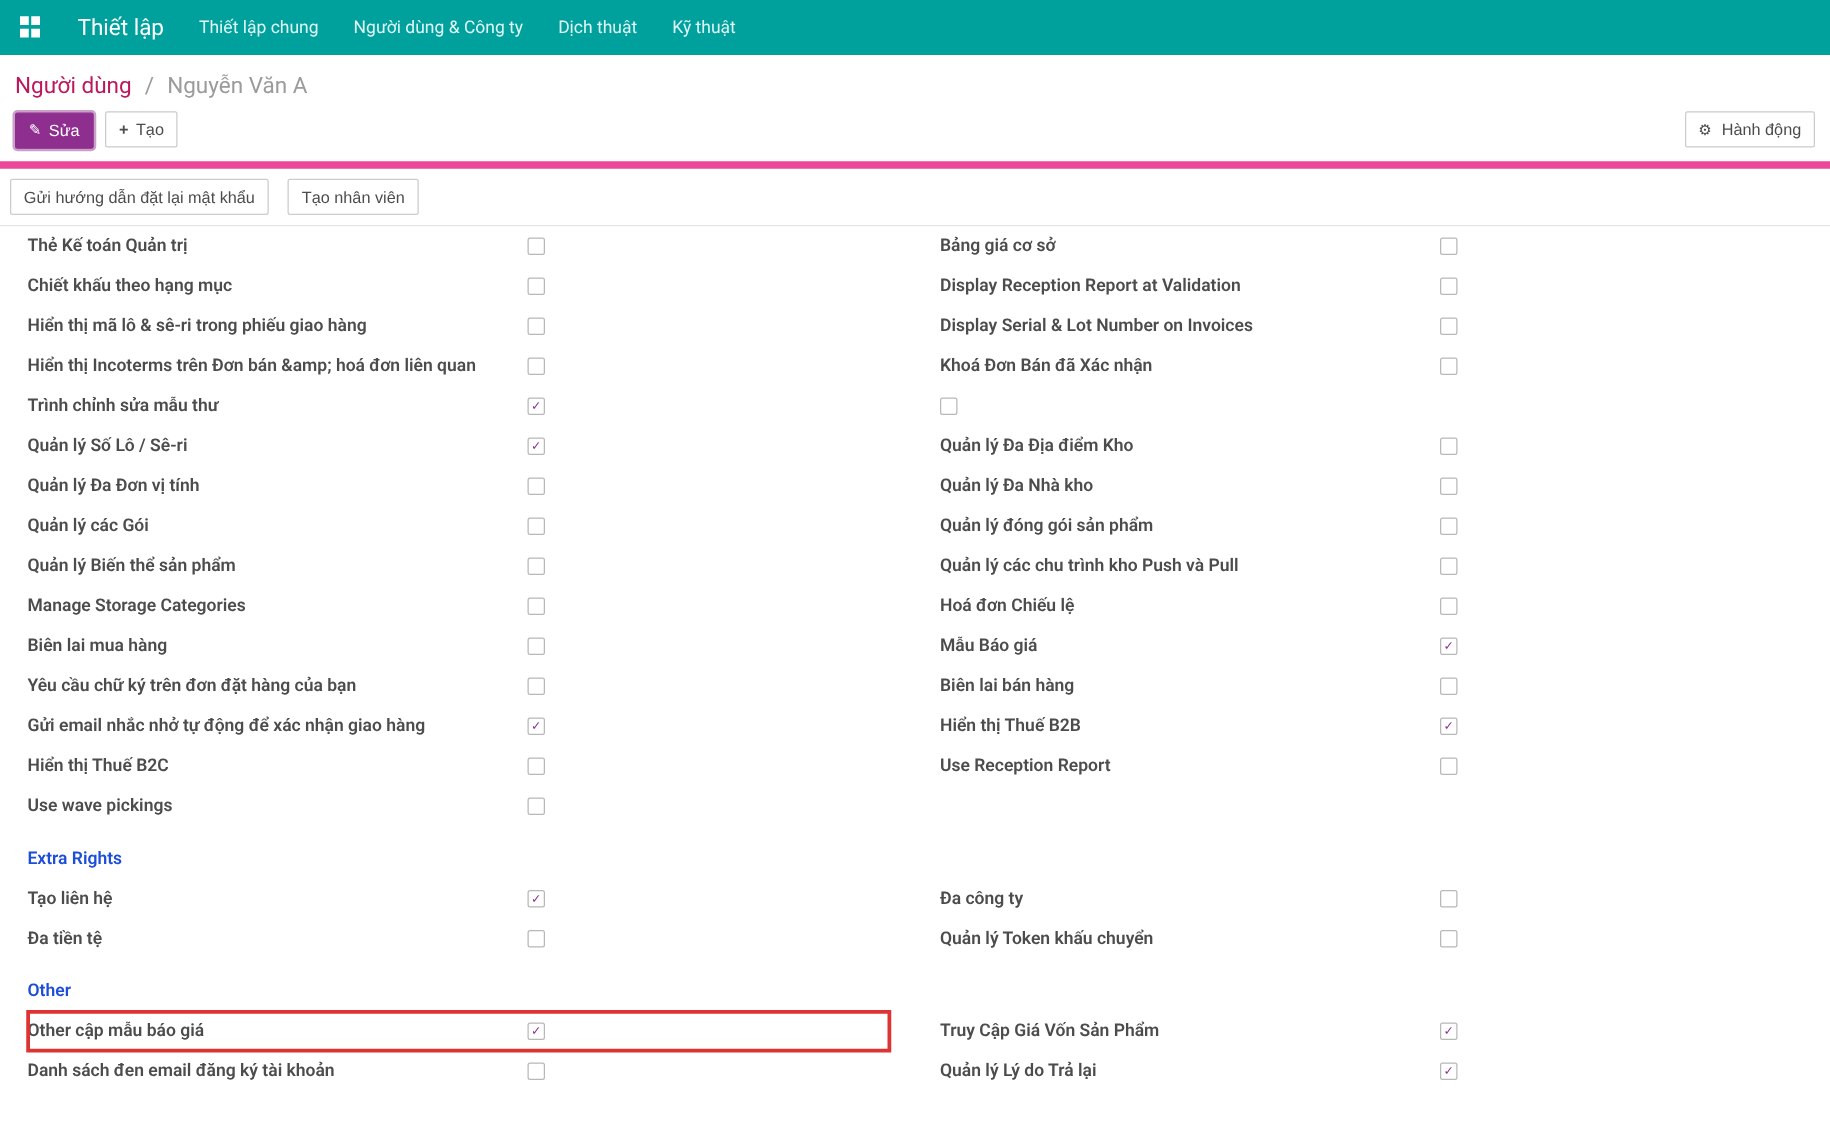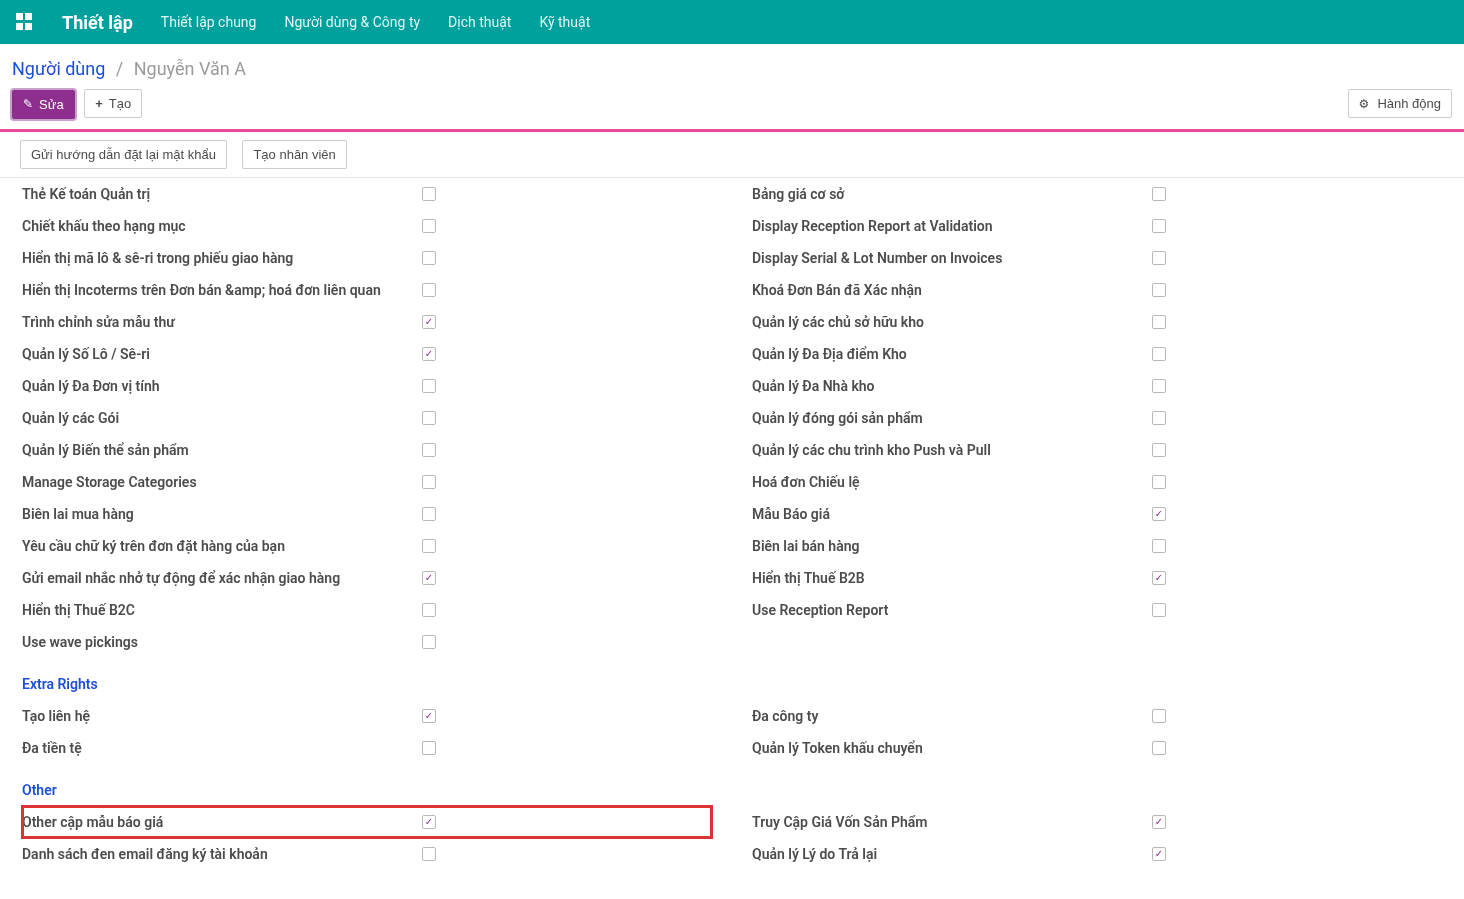--- a/index.html
+++ b/index.html
@@ -1,37 +1,37 @@
 <!DOCTYPE html>
 <html><head>
 <meta charset="utf-8">
 <style>
 * { box-sizing: border-box; margin: 0; padding: 0; }
 body { font-family: -apple-system, BlinkMacSystemFont, "Segoe UI", Roboto, "Helvetica Neue", Arial, sans-serif; font-size: 14px; color: #4c4c4c; background: #fff; }
 
 .topnav { background: #00a09d; color: #fff; display: flex; align-items: center; height: 44px; padding: 0 16px; gap: 28px; }
 .topnav .apps-icon { width: 18px; height: 18px; display: inline-flex; flex-wrap: wrap; gap: 2px; }
 .topnav .apps-icon span { width: 7px; height: 7px; background: #fff; }
-.topnav .brand { font-size: 18px; font-weight: 700; }
+.topnav .brand { font-size: 18px; font-weight: 400; }
 .topnav .menu { display: flex; gap: 28px; }
 .topnav .menu a { color: #dff7f6; text-decoration: none; font-size: 14px; }
 
 .breadcrumb { padding: 14px 12px 6px; font-size: 18px; color: #9b9b9b; }
-.breadcrumb a { color: #1d4ed8; text-decoration: none; }
+.breadcrumb a { color: #be185d; text-decoration: none; }
 .breadcrumb .sep { margin: 0 6px; color: #9b9b9b; }
 
-.toolbar { display: flex; justify-content: space-between; padding: 4px 12px 10px; border-bottom: 3px solid #ec4899; }
+.toolbar { display: flex; justify-content: space-between; padding: 4px 12px 10px; border-bottom: 6px solid #ec4899; }
 .btn { display: inline-flex; align-items: center; gap: 4px; border: 1px solid #ccc; background: #fff; padding: 6px 10px; font-size: 13px; color: #4c4c4c; cursor: pointer; border-radius: 2px; }
 .btn + .btn { margin-left: 6px; }
 .btn-primary { background: #8e2e8e; border-color: #8e2e8e; color: #fff; box-shadow: 0 0 0 2px #c9a0c9; }
 .btn-gear::before { content: "⚙"; font-size: 12px; margin-right: 4px; }
 .btn-plus::before { content: "+"; font-weight: bold; margin-right: 2px; }
 .btn-pencil::before { content: "✎"; font-size: 12px; margin-right: 2px; }
 
-.subtoolbar { padding: 8px 20px; border-bottom: 1px solid #e5e5e5; }
+.subtoolbar { padding: 8px 8px; border-bottom: 1px solid #e5e5e5; }
 .subtoolbar .btn { margin-right: 6px; }
 
 .content { padding: 0 22px 40px; }
 .grid2 { display: grid; grid-template-columns: 1fr 1fr; column-gap: 40px; }
 .row { display: flex; align-items: center; min-height: 32px; padding: 1px 0; }
 .row .lbl { flex: 0 0 400px; color: #4c4c4c; font-weight: 600; font-size: 14px; }
 .row .ck { width: 14px; height: 14px; border: 1px solid #b8b8b8; border-radius: 2px; display: inline-flex; align-items: center; justify-content: center; font-size: 10px; color: #8e2e8e; }
 .row .ck.checked::after { content: "✓"; }
 
 .section-title { color: #1d4ed8; font-weight: 600; font-size: 14px; padding: 18px 0 8px; }
@@ -154,21 +154,20 @@
         </div>
         <div class="row">
           <span class="lbl">Display Serial &amp; Lot Number on Invoices</span>
           <span class="ck"></span>
         </div>
         <div class="row">
           <span class="lbl">Khoá Đơn Bán đã Xác nhận</span>
           <span class="ck"></span>
         </div>
         <div class="row">
-          <span class="lbl">Quản lý các chủ sở hữu kho</span>
           <span class="ck"></span>
         </div>
         <div class="row">
           <span class="lbl">Quản lý Đa Địa điểm Kho</span>
           <span class="ck"></span>
         </div>
         <div class="row">
           <span class="lbl">Quản lý Đa Nhà kho</span>
           <span class="ck"></span>
         </div>

